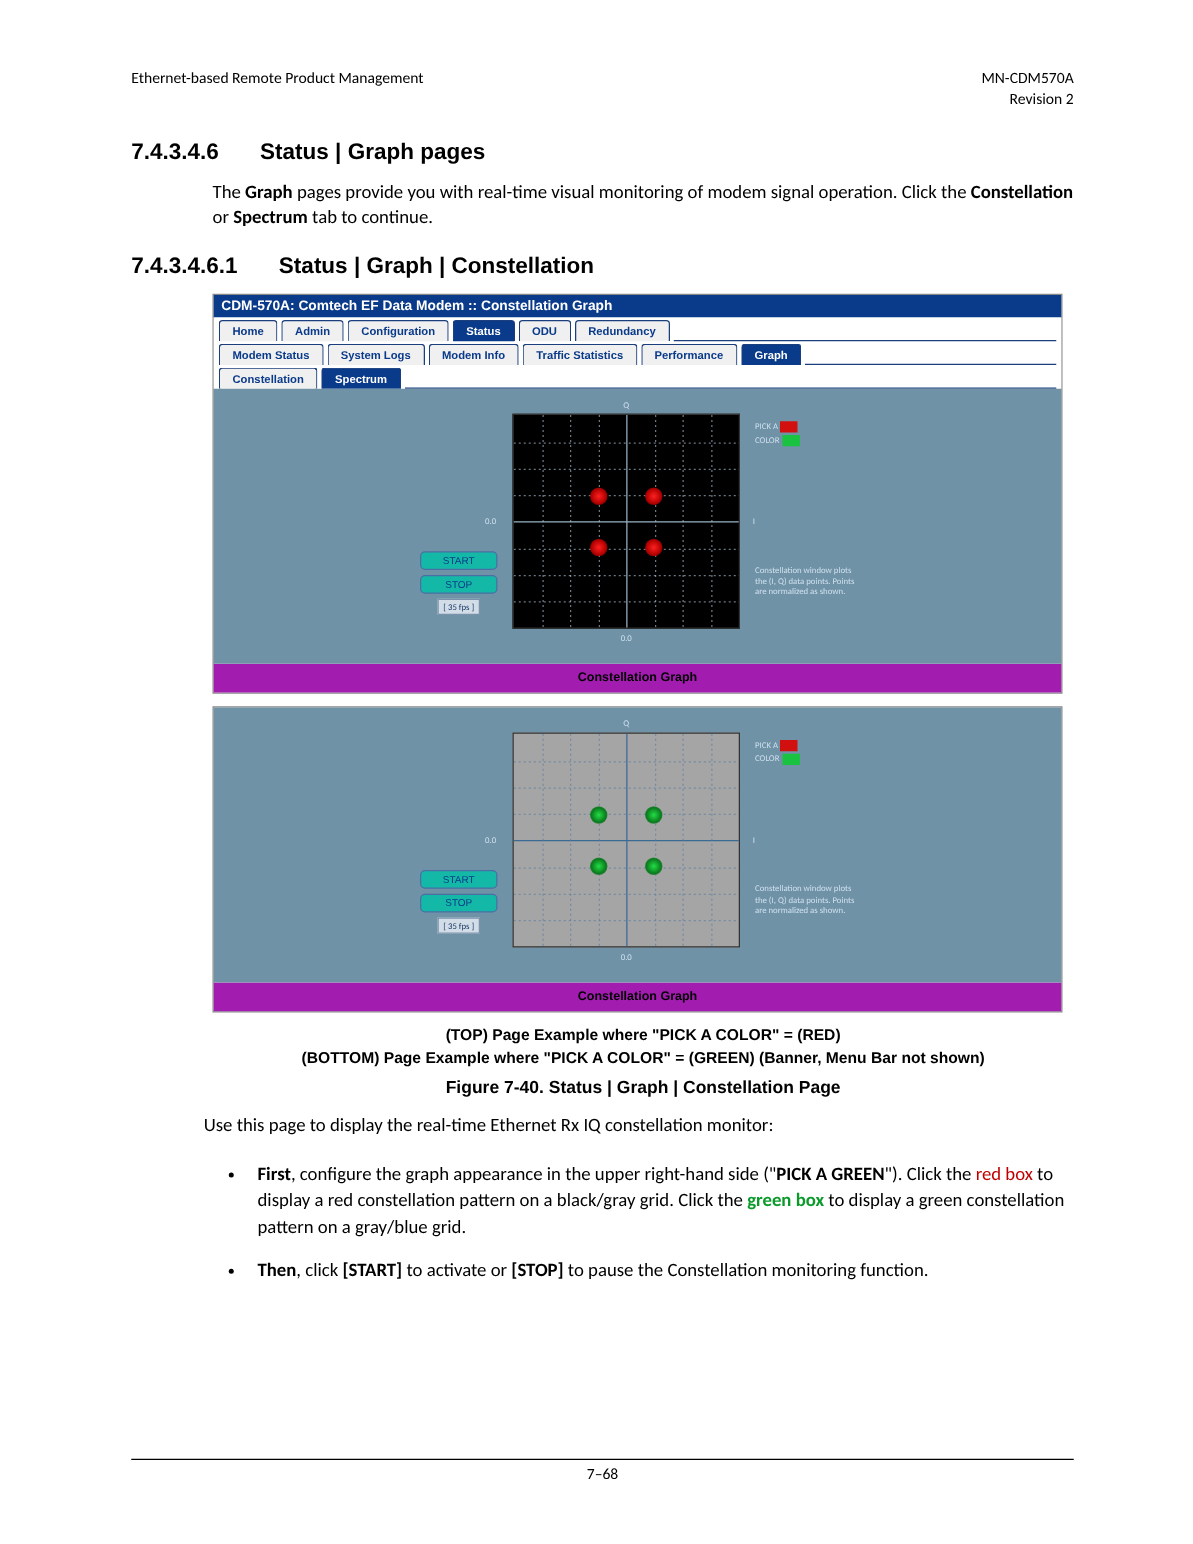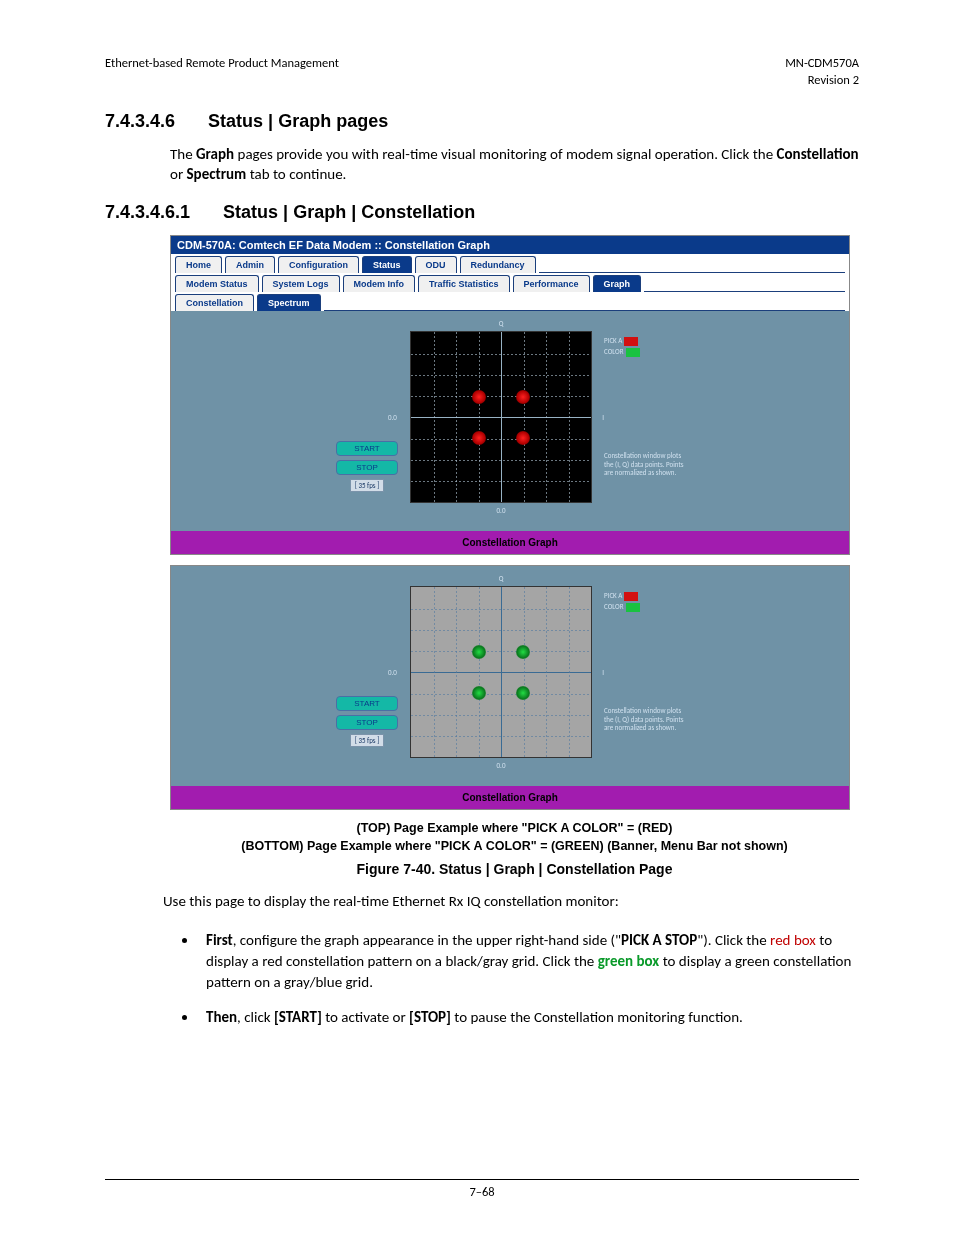--- a/index.html
+++ b/index.html
@@ -225,21 +225,21 @@
     margin: 6px 0 0 65px;
     padding-left: 28px;
     font-size: 15px;
     line-height: 1.4;
   }
   ul.body-list li { margin-bottom: 14px; padding-left: 8px; }
   .red-text { color: #c00000; font-weight: normal; }
   .green-text { color: #0a9a2a; font-weight: bold; }
   .footer {
     position: absolute;
-    bottom: 36px;
+    bottom: 48px;
     left: 105px;
     right: 95px;
     border-top: 1px solid #000;
     text-align: center;
     font-size: 12.5px;
     padding-top: 4px;
   }
 </style>
 </head>
 <body>
@@ -400,21 +400,21 @@
       <div>(TOP) Page Example where "PICK A COLOR" = (RED)</div>
       <div>(BOTTOM) Page Example where "PICK A COLOR" = (GREEN) (Banner, Menu Bar not shown)</div>
     </div>
     <div class="figure-title">Figure 7-40. Status | Graph | Constellation Page</div>
   </div>
 
   <p class="para" style="margin-left:58px;">Use this page to display the real-time Ethernet Rx IQ constellation monitor:</p>
 
   <ul class="body-list">
     <li>
-      <b>First</b><span>, configure the graph appearance in the upper right-hand side ("</span><b>PICK A STOP</b><span>"). Click the </span><span class="red-text">red box</span><span> to display a red constellation pattern on a black/gray grid. Click the </span><span class="green-text">green box</span><span> to display a green constellation pattern on a gray/blue grid.</span>
+      <b>First</b><span>, configure the graph appearance in the upper right-hand side ("</span><b>PICK A GREEN</b><span>"). Click the </span><span class="red-text">red box</span><span> to display a red constellation pattern on a black/gray grid. Click the </span><span class="green-text">green box</span><span> to display a green constellation pattern on a gray/blue grid.</span>
     </li>
     <li>
       <b>Then</b><span>, click </span><b>[START]</b><span> to activate or </span><b>[STOP]</b><span> to pause the Constellation monitoring function.</span>
     </li>
   </ul>
 
   <div class="footer">
     <span>7–68</span>
   </div>
 </div>

